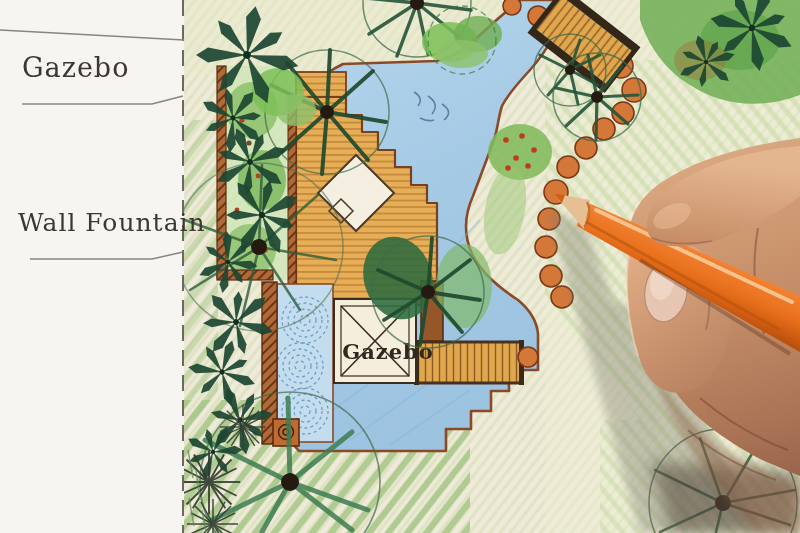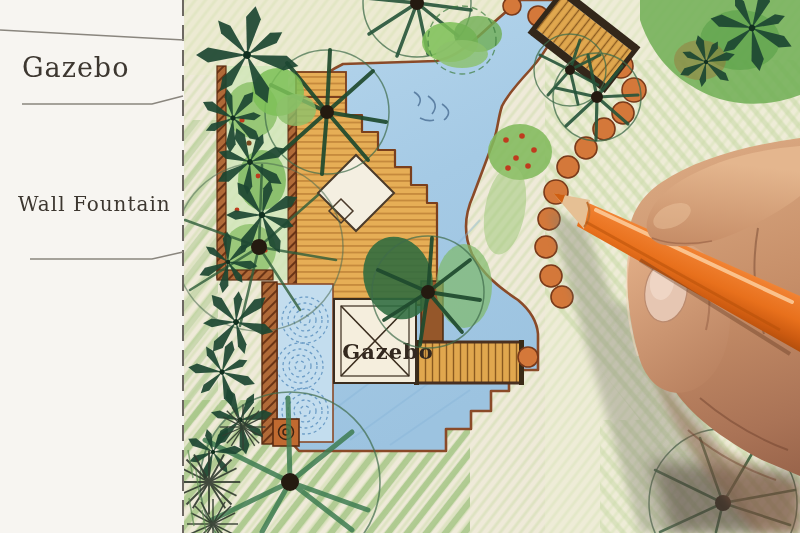--- a/index.html
+++ b/index.html
@@ -2,21 +2,21 @@
 <html><head>
 <meta charset="utf-8">
 <style>
   html,body{margin:0;padding:0;background:#ddd;}
   .photo{position:relative;width:800px;height:533px;overflow:hidden;
          background:#f2eee3;font-family:"DejaVu Serif","Liberation Serif",serif;}
   .photo svg{position:absolute;left:0;top:0;}
   .margin-label{position:absolute;color:#3d3730;letter-spacing:1px;
                 font-family:"DejaVu Serif","Liberation Serif",serif;}
   .lbl-patio{left:22px;top:52px;font-size:27px;}
-  .lbl-wall{left:18px;top:192px;font-size:20px;text-align:center;}
+  .lbl-wall{left:18px;top:208px;font-size:25px;text-align:center;}
 </style>
 </head>
 <body>
 
 <div class="photo">
 <svg width="800" height="533" viewBox="0 0 800 533">
 <defs>
   <pattern id="hatchFine" width="8" height="8" patternUnits="userSpaceOnUse" patternTransform="rotate(38)">
     <line x1="2" y1="0" x2="2" y2="8" stroke="#c9dba6" stroke-width="3"></line>
   </pattern>

